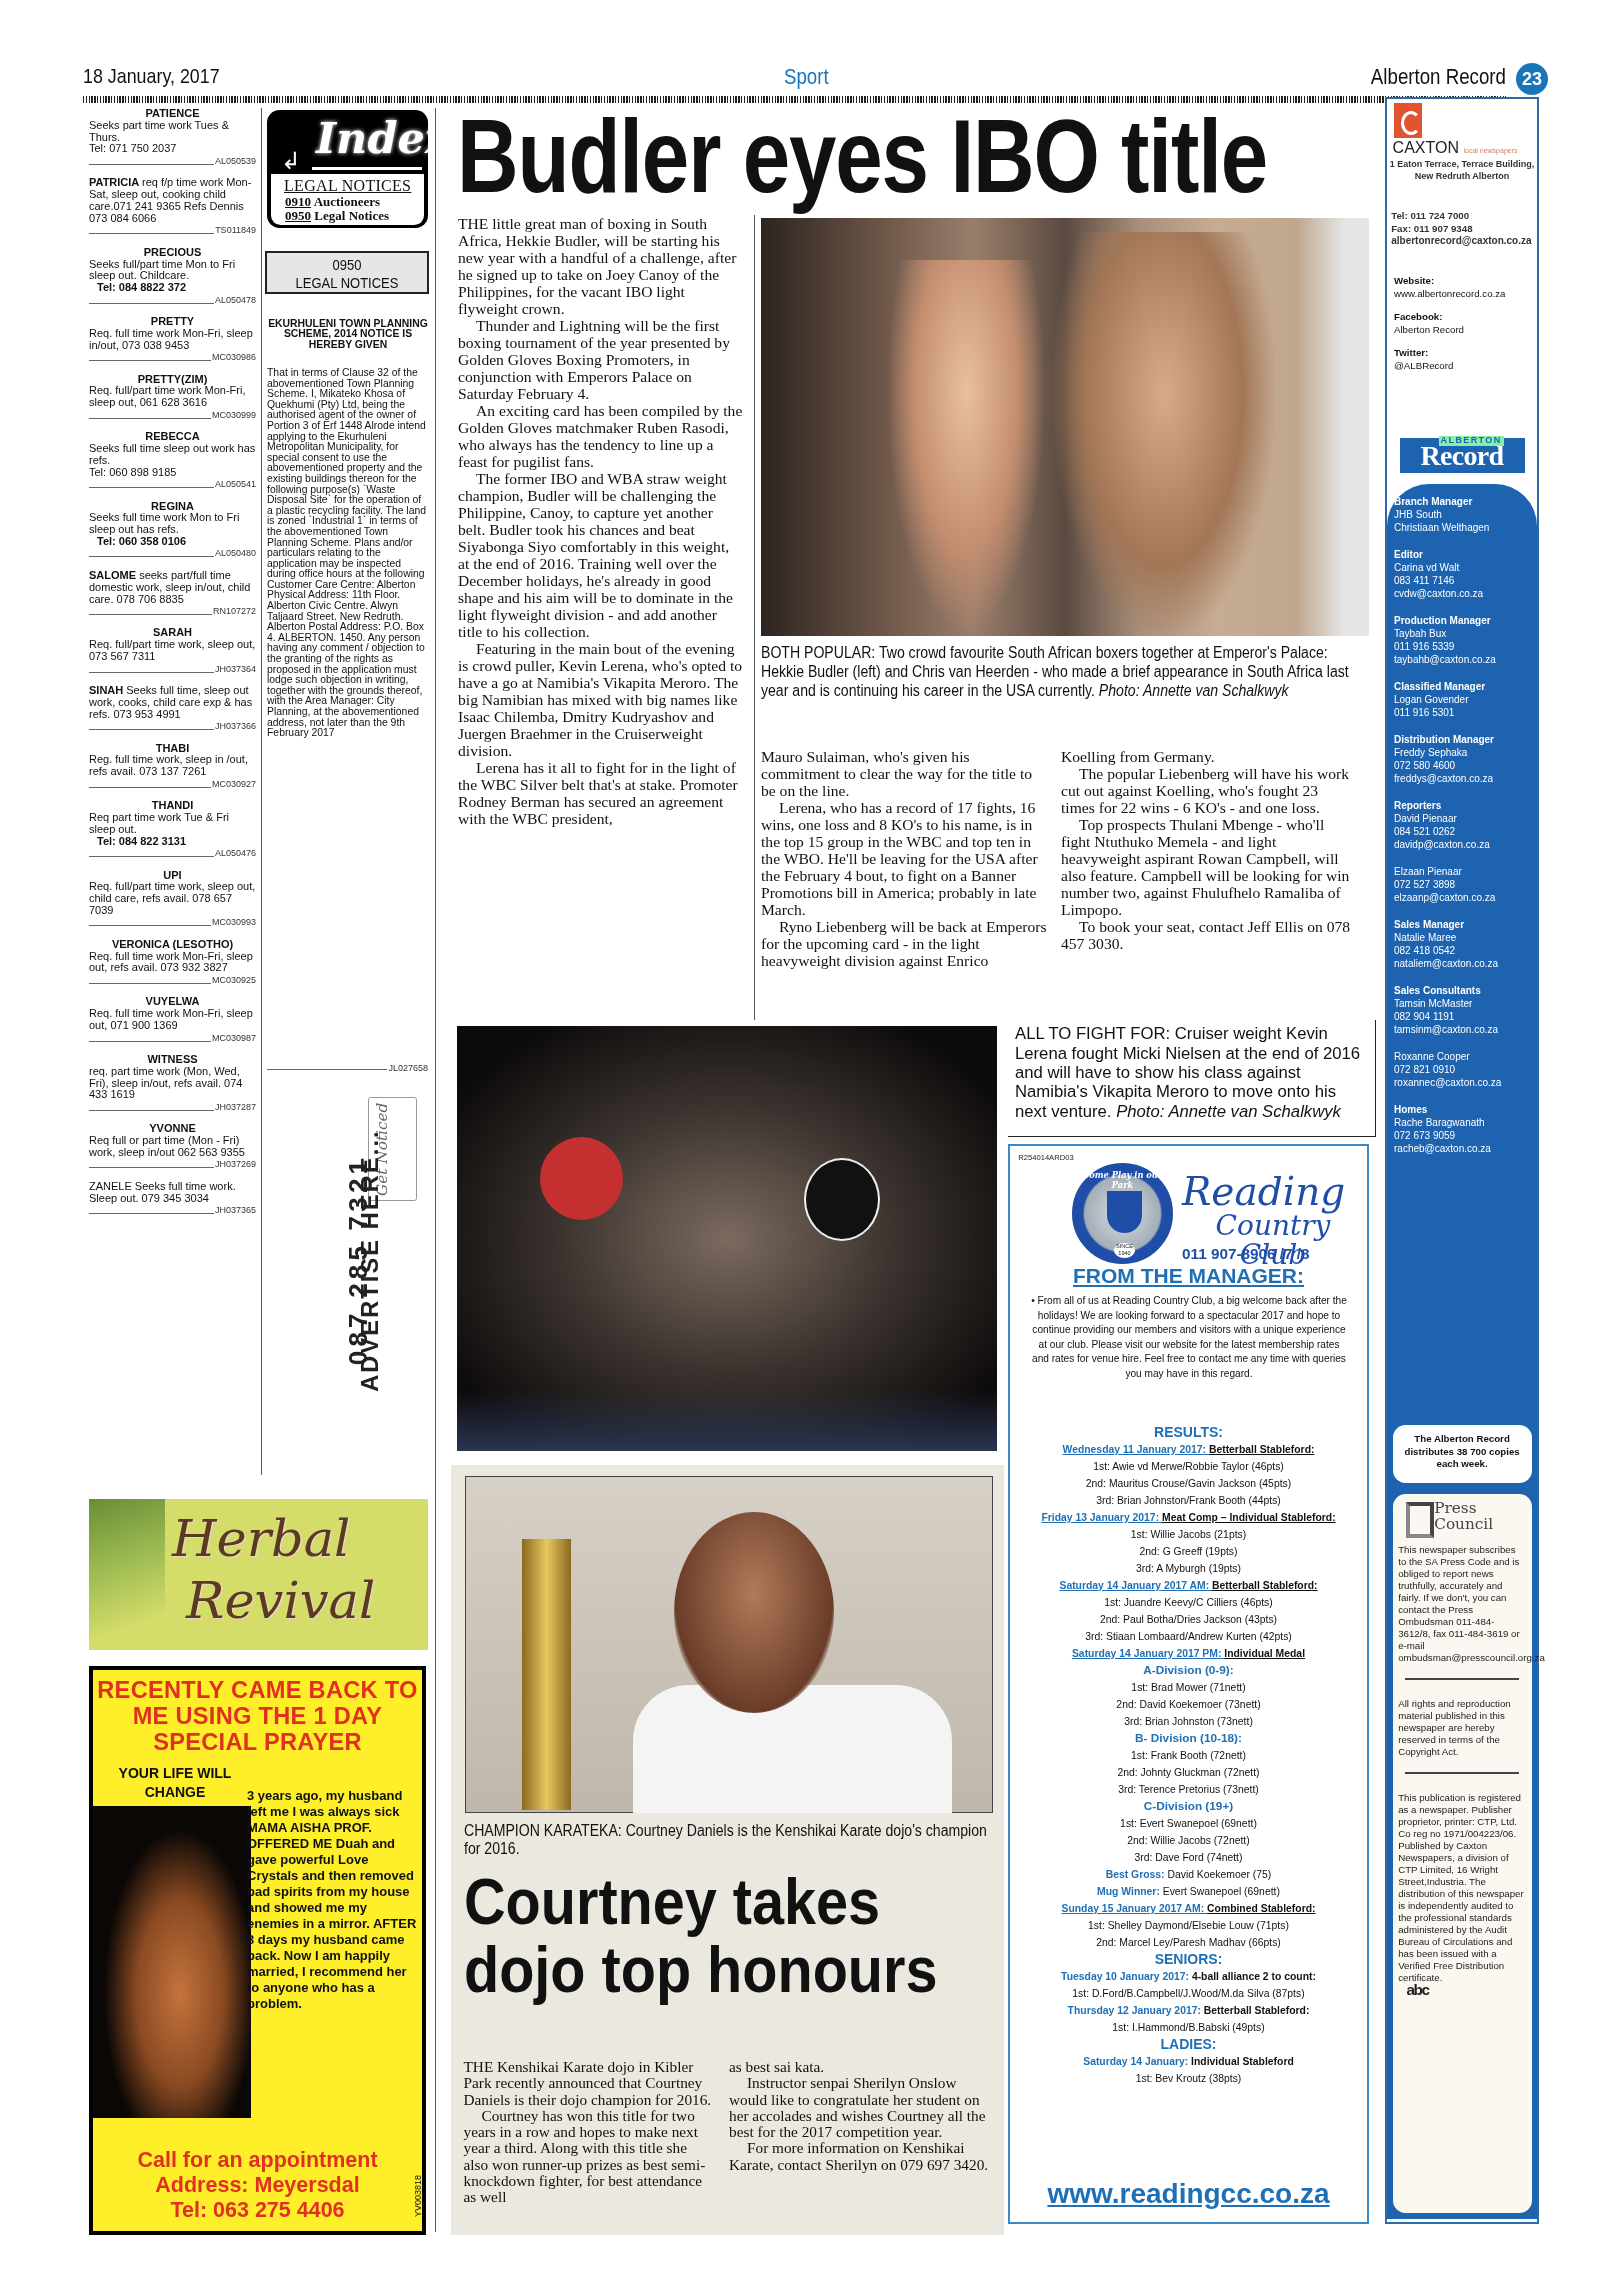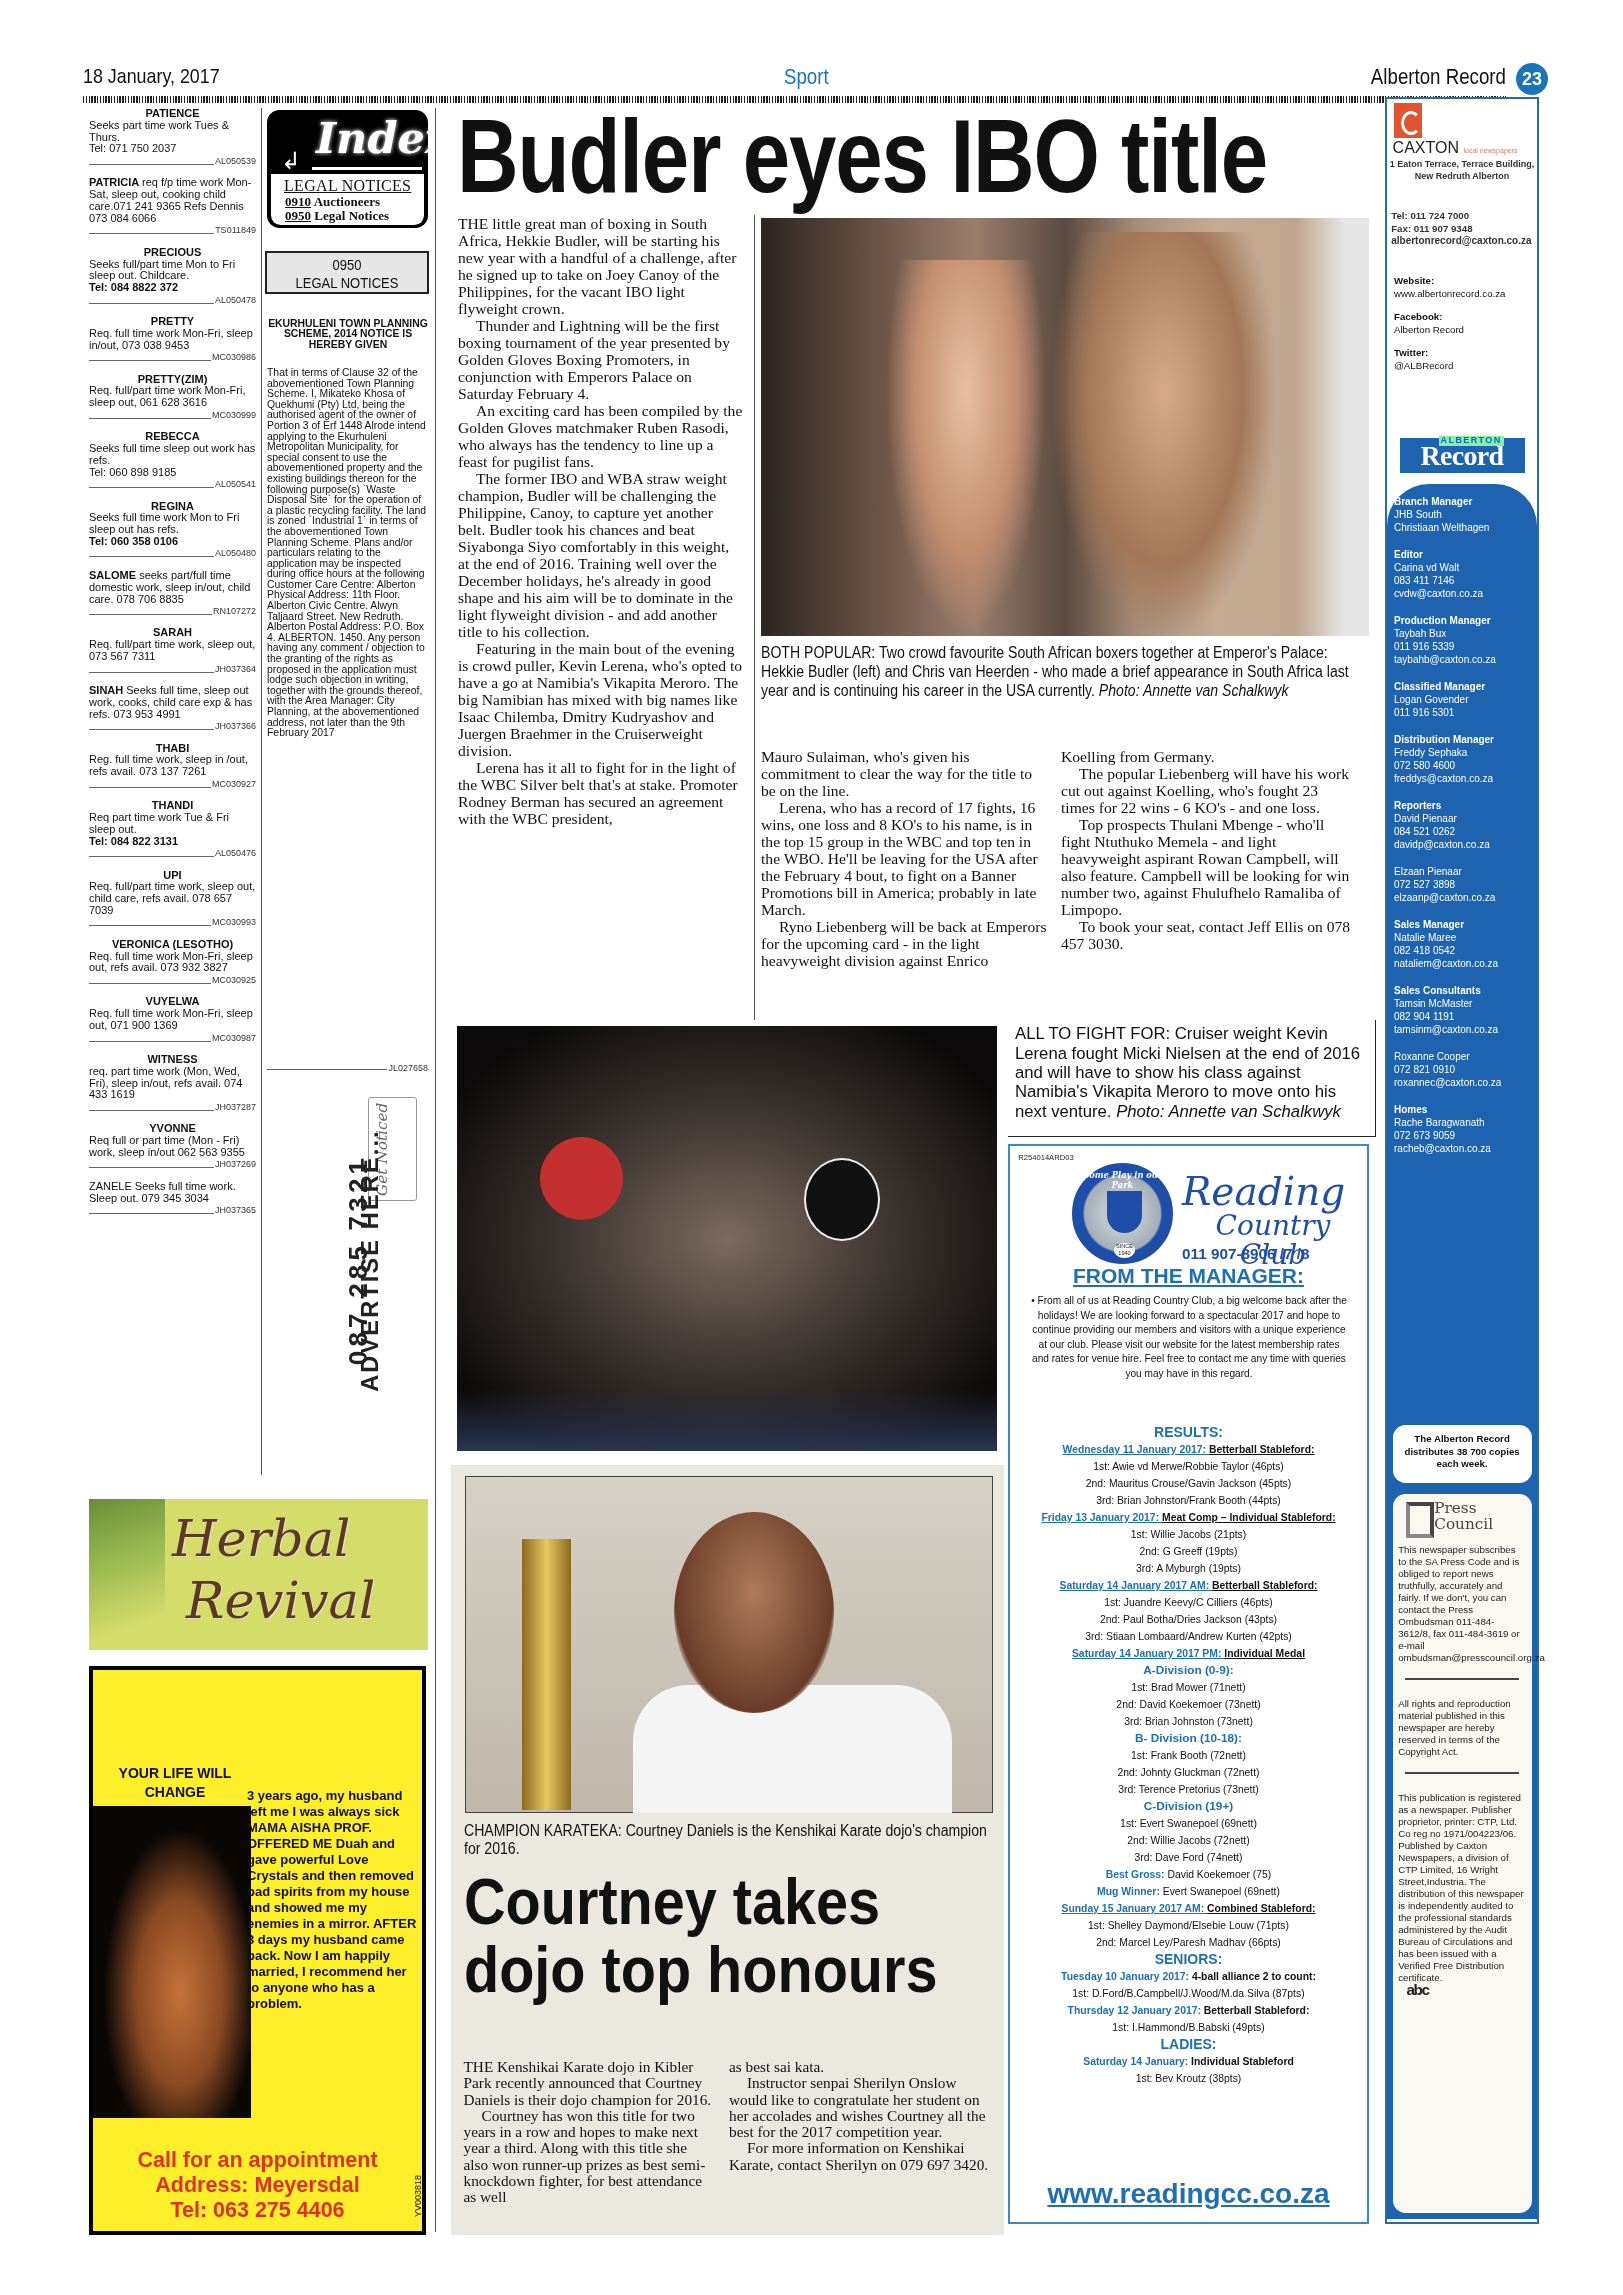--- a/index.html
+++ b/index.html
@@ -14,21 +14,21 @@
   .mh-page { position: absolute; right: 0; top: -1.4px; width: 32px; height: 32px; border-radius: 50%; background: #1a74b8; color: #fff; font-weight: bold; font-size: 18px; text-align: center; line-height: 32px; }
   .mh-rule { position: absolute; left: 0; top: 32px; width: 1423px; height: 7px;
     background: repeating-linear-gradient(90deg, #222 0 1.4px, #fff 1.4px 2.8px); }
 
   
   .classifieds { position: absolute; left: 89px; top: 108px; width: 167px; }
   .ad { margin-bottom: 9.7px; font-size: 11px; line-height: 11.8px; }
   .ad-name { text-align: center; font-weight: bold; }
   .ad-inline-name { font-weight: bold; }
   .ad-text { display: block; }
-  .ad-tel { font-weight: bold; }
+  .ad-tel { font-weight: bold; margin-left: 8px; }
   .ad-ref { display: flex; align-items: flex-end; font-size: 9px; color: #333; margin-top: 0.7px; }
   .ad-ref::before { content: ""; flex: 1; border-bottom: 0.7px solid #666; margin-right: 1.4px; margin-bottom: 2.8px; }
 
   
   .col-divider { position: absolute; width: 0.7px; background: #555; }
   .index-box { position: absolute; left: 267px; top: 110px; width: 161px; height: 118px; border-radius: 12.5px; background: #000; overflow: hidden; }
   .index-title { position: absolute; left: 49px; top: 2.8px; font-family: "DejaVu Serif", serif; font-style: italic; font-weight: bold; font-size: 43px; color: #fff; text-shadow: 0 0 4.2px #fff; }
   .index-arrow { position: absolute; left: 14px; top: 37px; color: #fff; font-size: 23.6px; }
   .index-underline { position: absolute; left: 45px; top: 57px; width: 110px; height: 2.8px; background: #fff; }
   .index-inner { position: absolute; left: 4.2px; top: 64px; width: 153px; height: 51px; background: #fff; border-radius: 0 0 9.7px 9.7px; padding: 2.8px 5.6px; }
@@ -279,20 +279,21 @@
   <div class="adv-phone">087 285 7321</div>
 </div>
 
 <div class="herbal">
   <div class="herbal-leaves"></div>
   <div class="herbal-line1">Herbal</div>
   <div class="herbal-line2">Revival</div>
 </div>
 
 <div class="prayer">
+  <div class="prayer-head">RECENTLY CAME BACK TO ME USING THE 1 DAY SPECIAL PRAYER</div>
   <div class="prayer-sub" style="width:139px;">YOUR LIFE WILL CHANGE</div>
   <div class="prayer-img"></div>
   <div class="prayer-story">3 years ago, my husband left me I was always sick MAMA AISHA PROF. OFFERED ME Duah and gave powerful Love Crystals and then removed bad spirits from my house and showed me my enemies in a mirror. AFTER 3 days my husband came back. Now I am happily married, I recommend her to anyone who has a problem.</div>
   <div class="prayer-call">
     <div>Call for an appointment</div>
     <div>Address: Meyersdal</div>
     <div>Tel: 063 275 4406</div>
   </div>
   <div class="prayer-ref">YV003818</div>
 </div>

